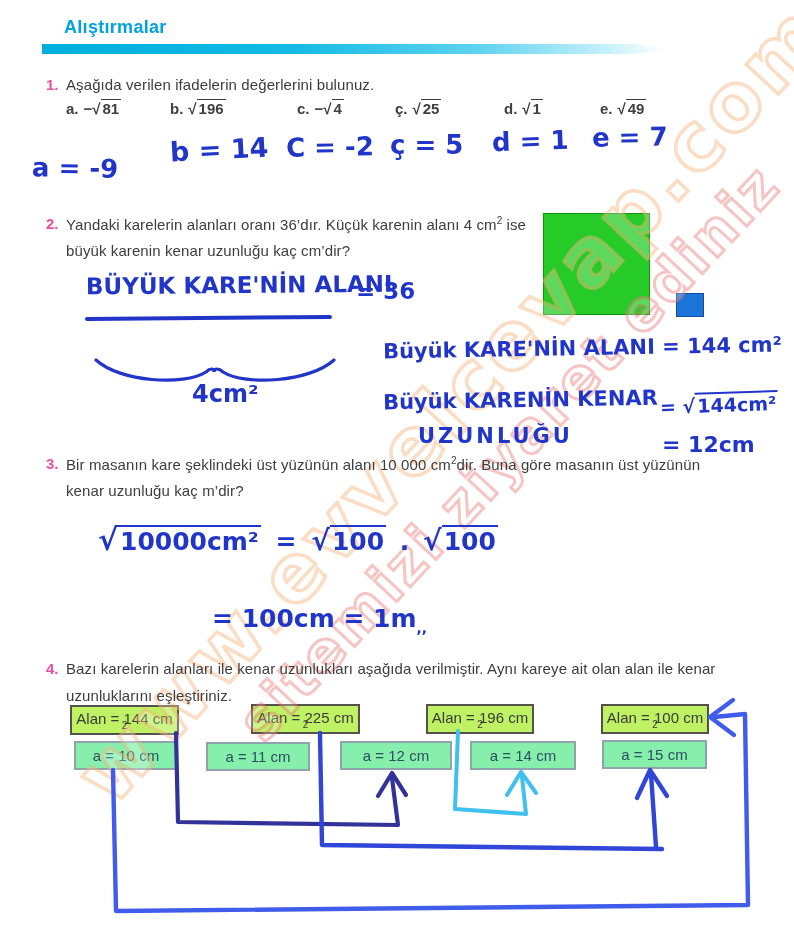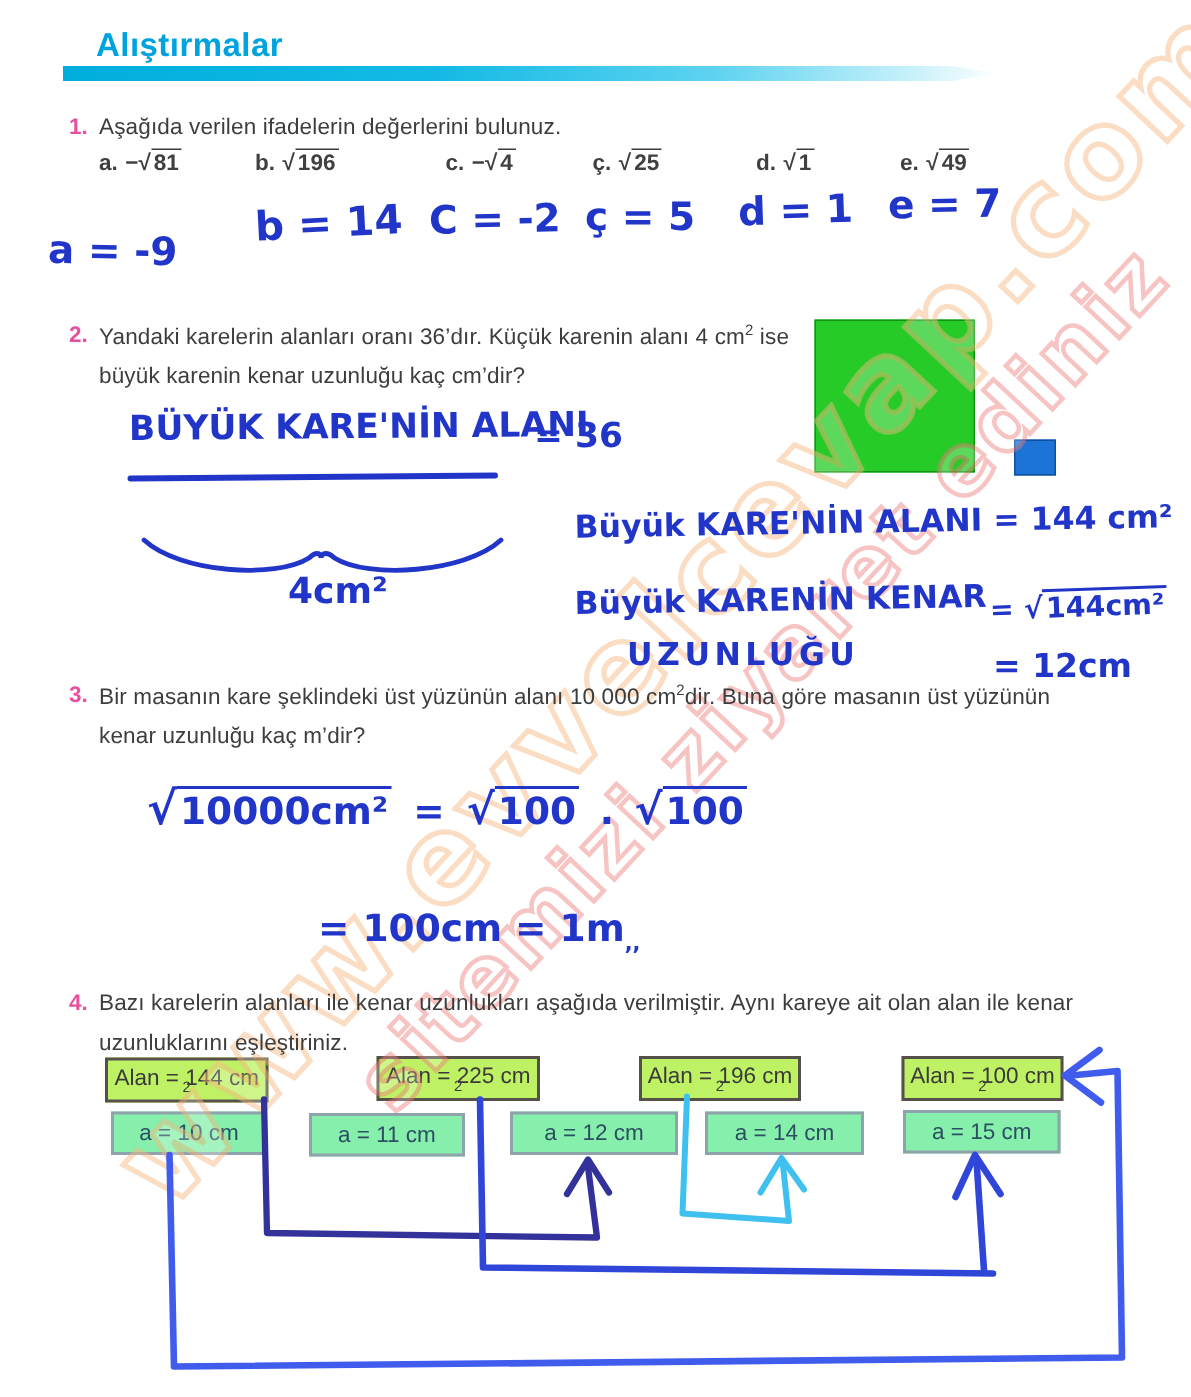--- a/index.html
+++ b/index.html
@@ -1,20 +1,20 @@
 <!DOCTYPE html>
 <html><head>
 <meta charset="utf-8">
 <style>
   html,body{margin:0;padding:0;background:#fff;}
   .page{position:relative;width:794px;height:931px;background:#ffffff;
         font-family:"Liberation Sans",sans-serif;overflow:hidden;}
 
   
-  .title{position:absolute;left:64px;top:17px;font-size:22px;font-weight:bold;
+  .title{position:absolute;left:64px;top:17px;font-size:18px;font-weight:bold;
          color:#00a3dd;letter-spacing:.3px;z-index:3;}
   .titlebar{position:absolute;left:42px;top:44px;width:624px;height:10px;z-index:3;
     background:linear-gradient(to right,#00aedd 0%,#14bae5 40%,#5fd3f0 70%,#c4f0fa 90%,rgba(255,255,255,0) 100%);
     clip-path:polygon(0 0,95% 0,100% 50%,95% 100%,0 100%);}
 
   
   .qnum{position:absolute;color:#e8509e;font-weight:bold;font-size:15px;z-index:3;}
   .qtext{position:absolute;color:#3d3d3d;font-size:15px;letter-spacing:.1px;
          white-space:nowrap;z-index:3;}
   .qtext sup{font-size:10px;}

